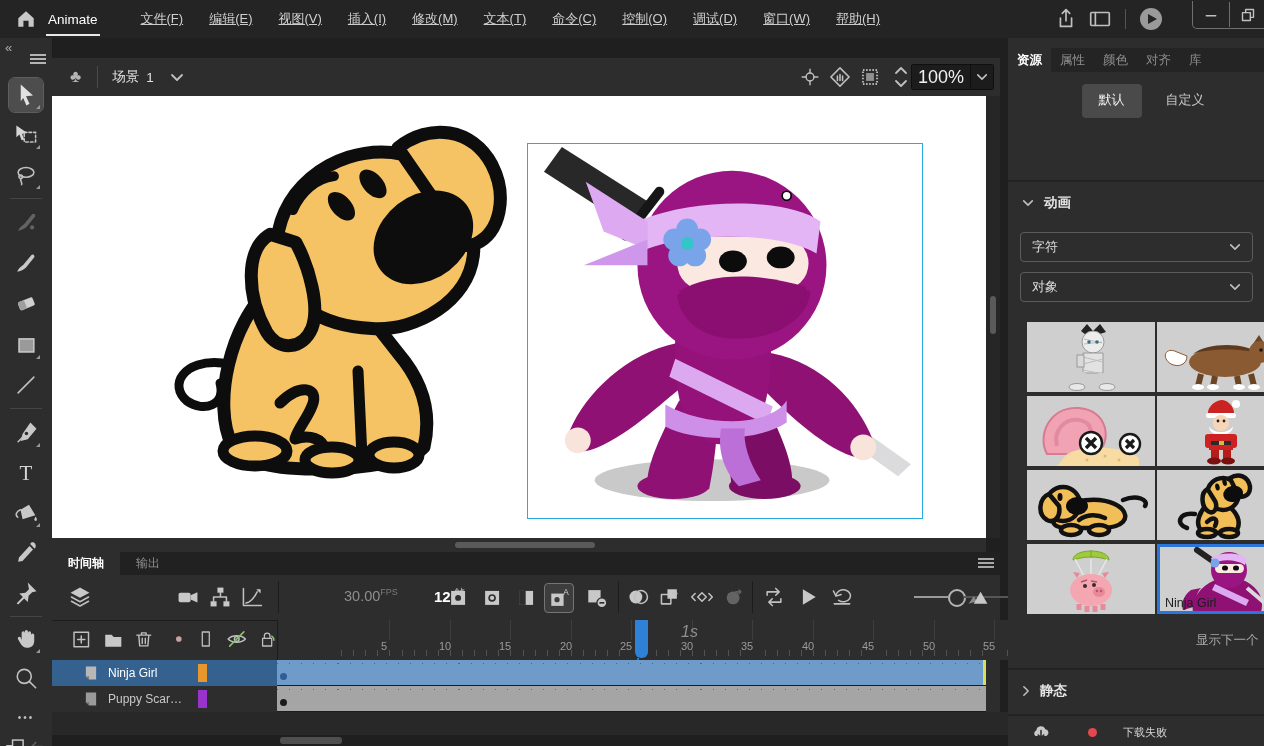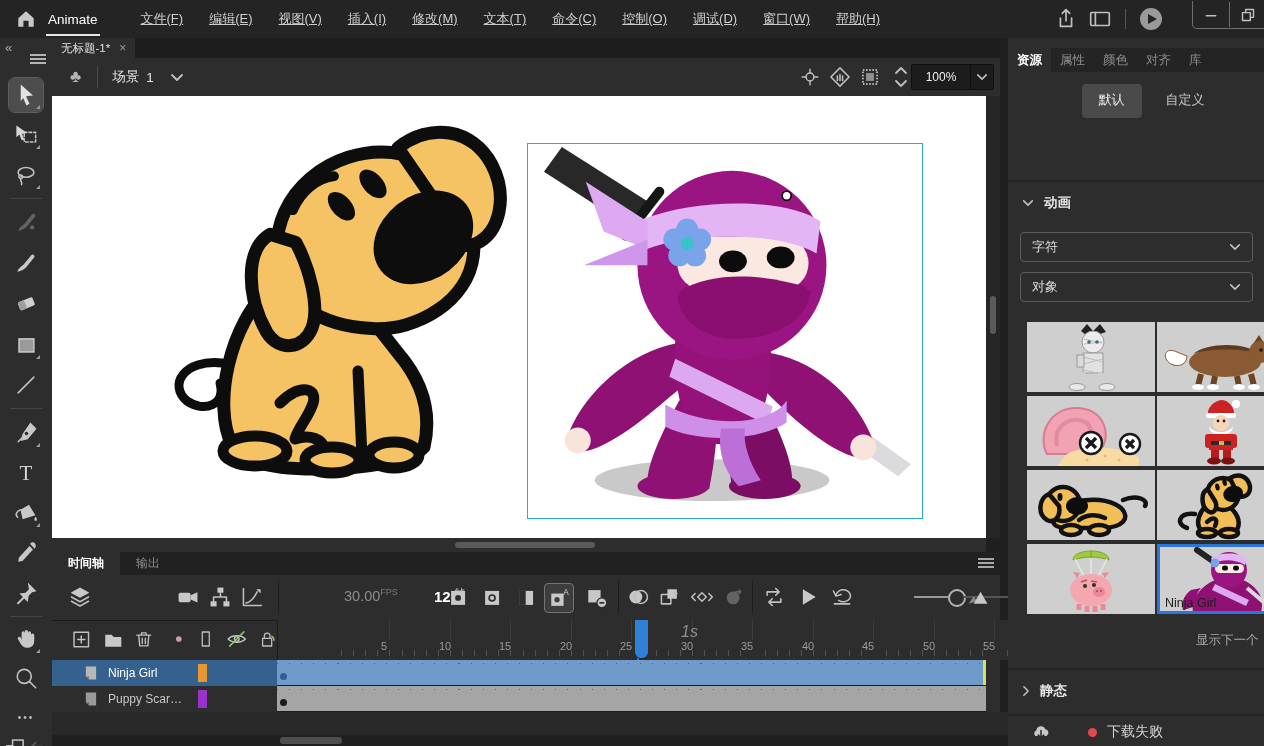--- a/index.html
+++ b/index.html
@@ -45,21 +45,21 @@
   #scenebar{left:52px;top:58px;width:948px;height:38px;background:#2d2d2d;border-bottom:1px solid #0e0e0e;display:flex;align-items:center;}
   #scene-symbol{margin-left:18px;font-size:17px;color:#b5b5b5;}
   #scene-divider{width:1px;height:22px;background:#4a4a4a;margin:0 14px 0 16px;}
   #scene-label{font-size:13.5px;color:#e0e0e0;}
   #scene-number{font-size:13.5px;color:#e0e0e0;margin-left:7px;}
   #scene-chevron{margin-left:16px;}
   #scenebar-right{margin-left:auto;display:flex;align-items:center;margin-right:6px;}
   .sb-icon{width:30px;height:28px;display:flex;align-items:center;justify-content:center;}
   #zoom-stepper{margin:0 2px 0 8px;}
   #zoom-box{display:flex;height:24px;border:1px solid #0f0f0f;border-radius:2px;overflow:hidden;}
-  #zoom-value{width:58px;background:#1c1c1c;color:#f0f0f0;font-size:12px;display:flex;align-items:center;justify-content:center;}
+  #zoom-value{width:58px;background:#1c1c1c;color:#f0f0f0;font-size:18px;display:flex;align-items:center;justify-content:center;}
   #zoom-dd{width:22px;background:#1c1c1c;border-left:1px solid #0f0f0f;display:flex;align-items:center;justify-content:center;}
 
   
   #stage{left:52px;top:96px;width:934px;height:442px;background:#ffffff;overflow:hidden;}
   #selection-box{position:absolute;left:475px;top:47px;width:394px;height:374px;border:1px solid #29ABE2;}
   #vscroll{left:986px;top:96px;width:14px;height:442px;background:#262626;}
   #vscroll-thumb{left:4px;top:200px;width:6px;height:38px;background:#5a5a5a;border-radius:3px;position:absolute;}
   #hscroll{left:52px;top:538px;width:934px;height:14px;background:#2d2d2d;}
   #hscroll-thumb{position:absolute;left:403px;top:4px;width:140px;height:6px;background:#5a5a5a;border-radius:3px;}
 
@@ -129,21 +129,21 @@
   .rp-div{position:absolute;left:0;width:276px;height:2px;background:#232323;}
   .rp-sechead{position:absolute;left:14px;display:flex;align-items:center;gap:10px;font-size:13.5px;color:#e6e6e6;font-weight:bold;}
   .rp-select{position:absolute;left:12px;width:233px;height:30px;border:1px solid #5c5c5c;border-radius:4px;
      display:flex;align-items:center;justify-content:space-between;padding:0 11px;box-sizing:border-box;font-size:13px;color:#ddd;}
   .thumb{position:absolute;width:128px;height:70px;background:#CFCFCF;overflow:hidden;}
   .thumb.selected{outline:3px solid #2D76D9;outline-offset:-3px;}
   #thumb-label{position:absolute;left:8px;bottom:4px;font-size:12.5px;color:#1d1d1d;}
   #show-next{position:absolute;left:188px;top:594px;font-size:12.5px;color:#a8a8a8;white-space:nowrap;}
   #rp-bottombar{position:absolute;left:0;top:680px;width:276px;height:28px;display:flex;align-items:center;}
   #status-dot{width:9px;height:9px;border-radius:50%;margin-left:36px;}
-  #status-text{margin-left:10px;font-size:14px;color:#d0d0d0;font-family:Liberation Serif, serif;}
+  #status-text{margin-left:26px;font-size:11px;color:#d0d0d0;font-family:Liberation Serif, serif;}
 </style>
 </head>
 <body>
 
 <div id="app">
 
   <div id="menubar" class="abs">
     <div id="home-btn">
       <svg width="24" height="24" viewBox="0 0 28 28">
         <path class="icf" d="M5 13 L14 5 L23 13 V23 H17 V16 H11 V23 H5 Z"></path>
@@ -313,26 +313,20 @@
         </svg>
     </div>
     <div class="tool dim" style="top:694px;left:22px">
       <svg width="26" height="26" viewBox="0 0 32 32">
         <path class="ic" d="M8 13 h12 a6 6 0 0 1 0 12 h-5"></path>
           <path class="ic" d="M12 8 L7 13 L12 18"></path>
         </svg>
     </div>
   </div>
 
-  <div id="tabbar" class="abs">
-    <div id="doc-tab">
-      <span id="doc-tab-title">无标题-1*</span>
-      <span id="doc-tab-close">×</span>
-    </div>
-  </div>
 
   <div id="scenebar" class="abs">
     <span id="scene-symbol">♣</span>
     <div id="scene-divider"></div>
     <span id="scene-label">场景</span>
     <span id="scene-number">1</span>
     <svg id="scene-chevron" width="14" height="9" viewBox="0 0 14 9">
       <path class="ic" d="M2 2 L7 7 L12 2"></path>
       </svg>
     <div id="scenebar-right">

